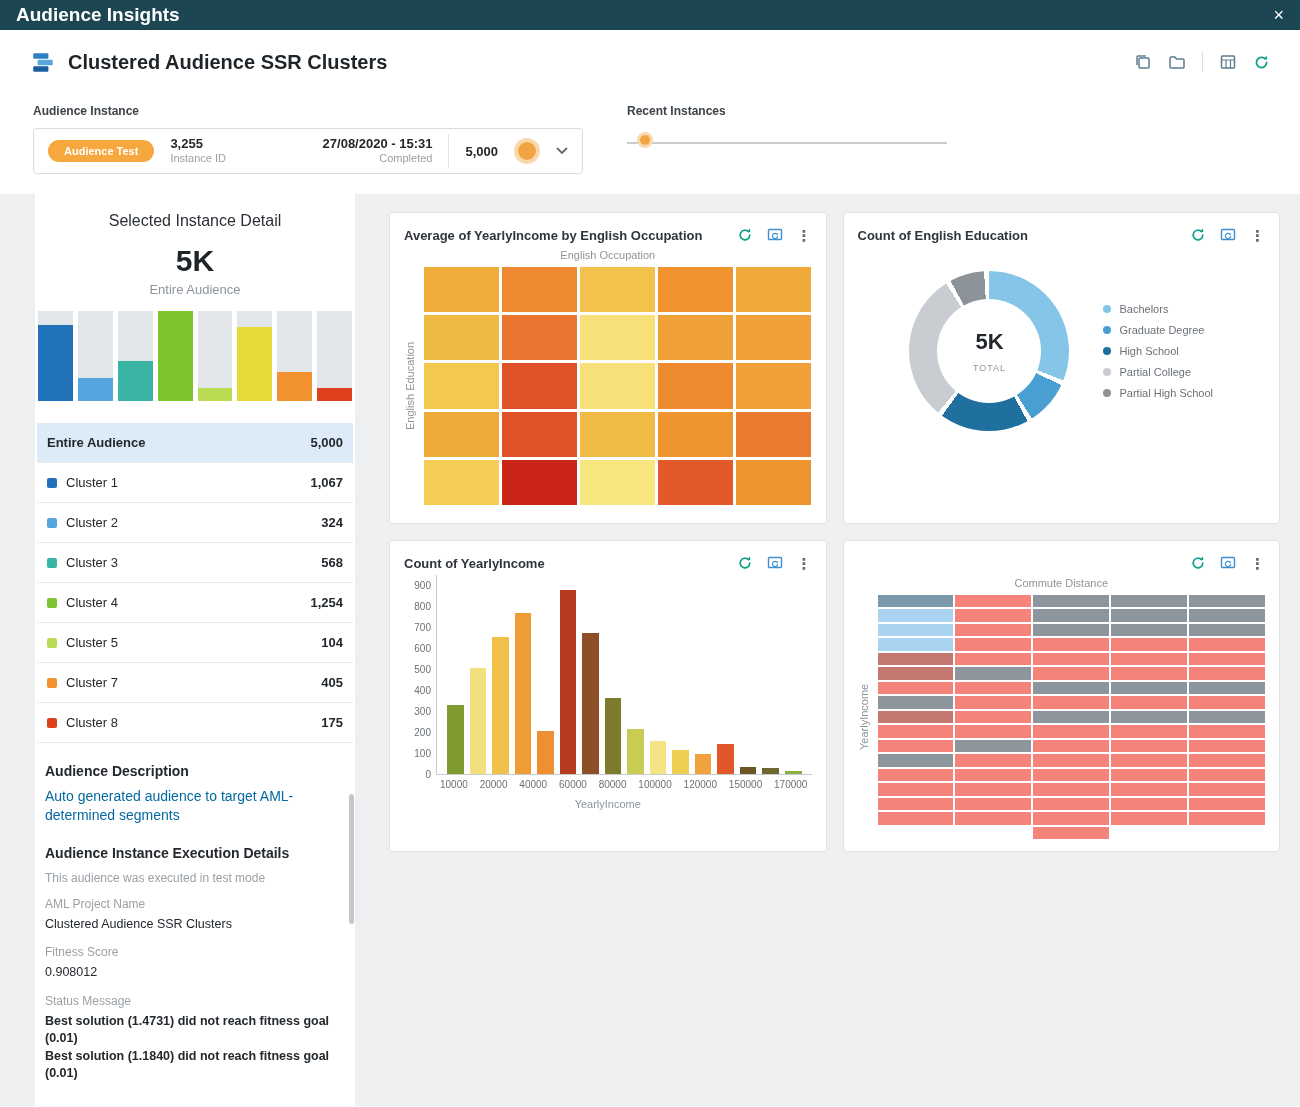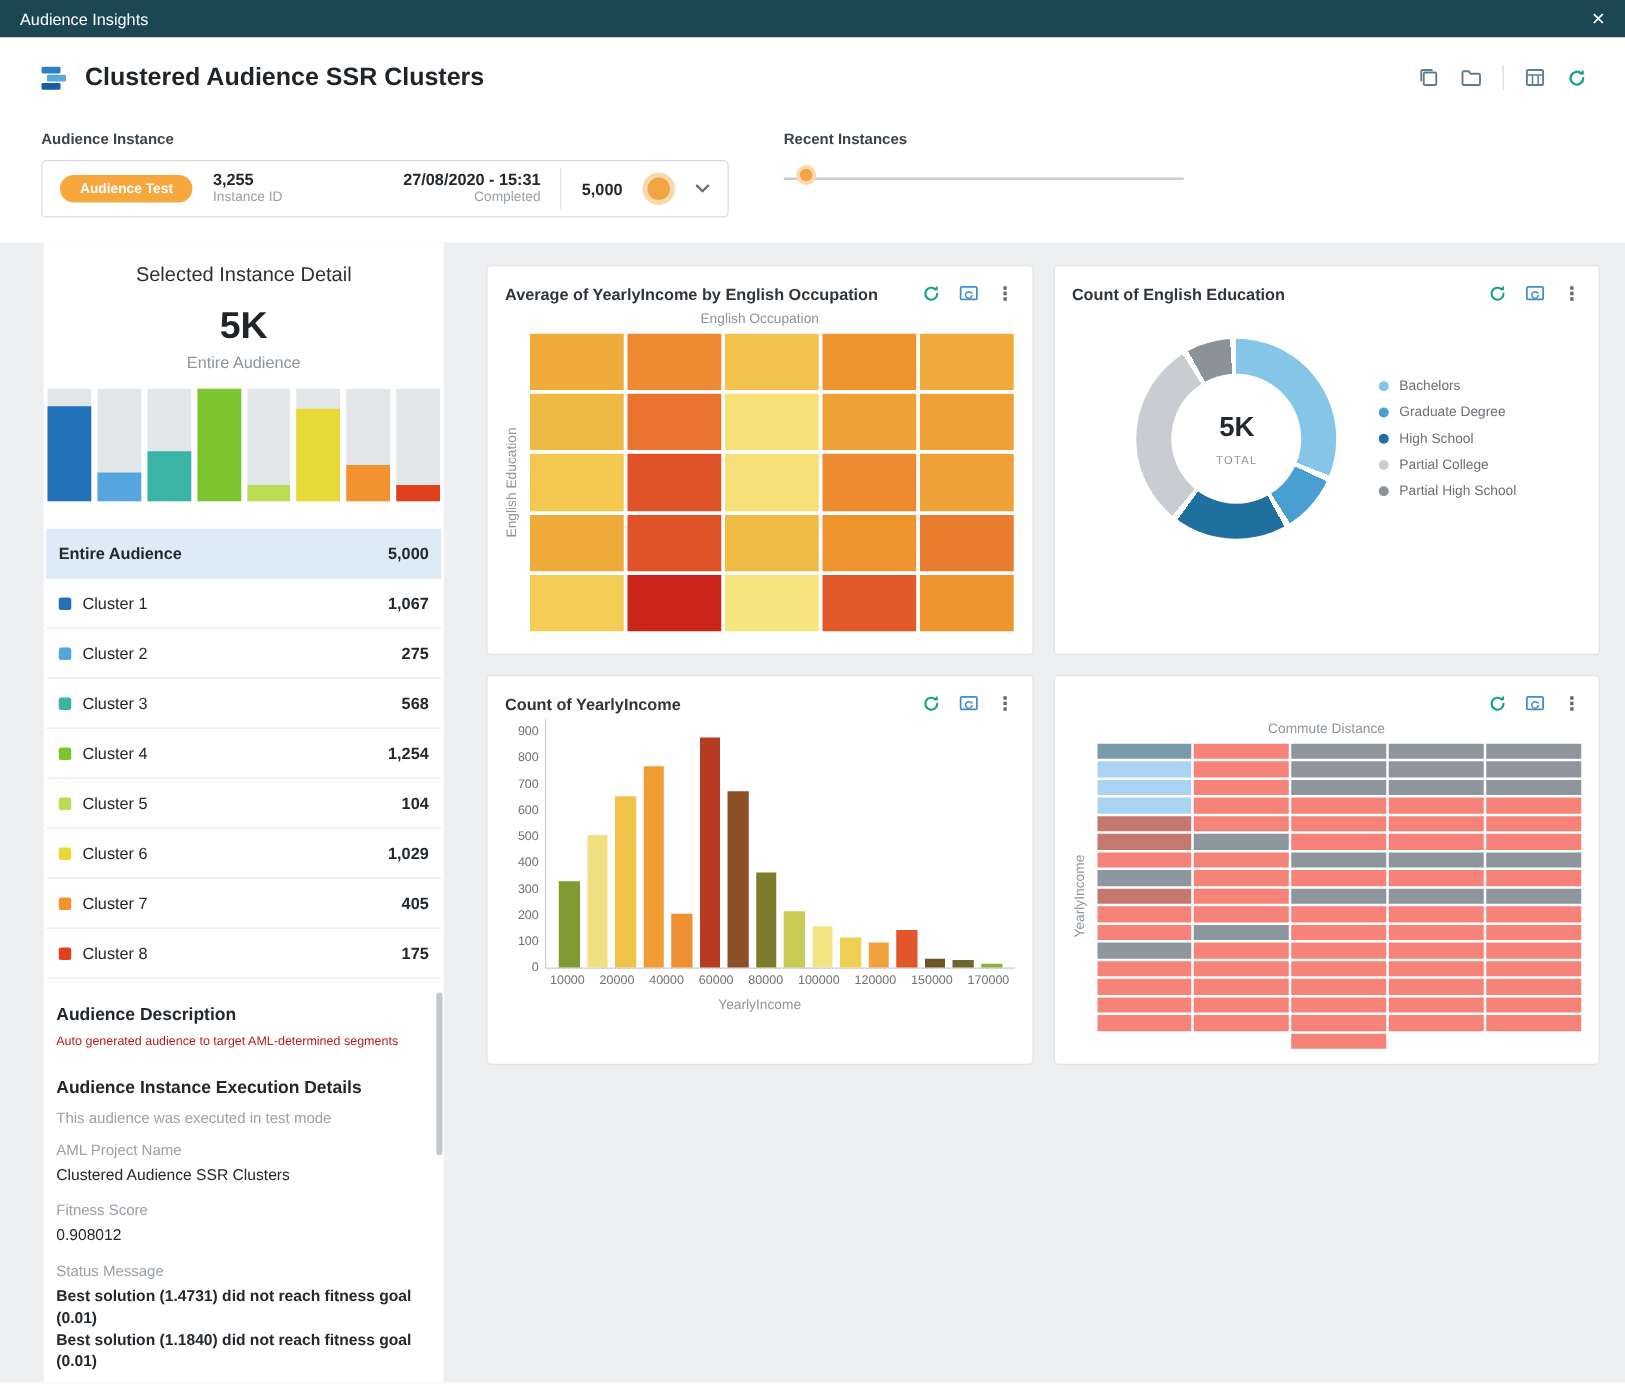--- a/index.html
+++ b/index.html
@@ -1,21 +1,21 @@
 <!DOCTYPE html>
 <html><head>
 <meta charset="utf-8">
 <style>
   * { margin:0; padding:0; box-sizing:border-box; }
   html,body { width:1300px; height:1107px; }
   body { font-family:"Liberation Sans","DejaVu Sans",sans-serif; background:#fff; overflow:hidden; color:#23282d; }
 
   
   .titlebar { height:30px; background:#1c4752; color:#fff; display:flex; align-items:center; padding:0 16px; }
-  .titlebar .app-title { font-size:13px; font-weight:normal; }
+  .titlebar .app-title { font-size:19px; font-weight:bold; }
   .titlebar .close { margin-left:auto; font-size:18px; line-height:1; cursor:pointer; }
 
   
   .header { height:64px; display:flex; align-items:center; padding:0 30px; gap:12px; background:#fff; }
   .header h1 { font-size:20px; color:#1f2429; font-weight:bold; }
   .header-actions { margin-left:auto; display:flex; align-items:center; gap:16px; }
   .vsep { width:1px; height:20px; background:#d9dde0; }
   .icon-btn { display:inline-flex; cursor:pointer; }
 
   
@@ -44,21 +44,21 @@
   .big-value { text-align:center; font-size:30px; font-weight:bold; margin-top:14px; color:#1f2428; }
   .big-label { text-align:center; font-size:13px; color:#8d959c; margin-top:4px; }
   .mini-chart { display:flex; gap:5px; height:90px; margin:14px 1px 22px; }
   .mini-col { flex:1; background:#e3e6e8; position:relative; }
   .mini-bar { position:absolute; bottom:0; left:0; right:0; }
   .summary-row { display:flex; justify-content:space-between; background:#dcebf7; padding:12px 10px; font-size:13px; font-weight:bold; border-bottom:1px solid #e8eaec; }
   .cluster-row { display:flex; align-items:center; gap:9px; padding:12px 10px; font-size:13px; border-bottom:1px solid #ececec; cursor:pointer; }
   .swatch { width:10px; height:10px; border-radius:2px; flex:none; }
   .cval { margin-left:auto; font-weight:bold; }
   .desc-heading { font-size:14px; font-weight:bold; margin:20px 8px 8px; }
-  .desc-text { font-size:10px; color:#b91c1c; margin:0 8px; line-height:1.35; }
+  .desc-text { font-size:14px; color:#0369a1; margin:0 8px; line-height:1.35; }
   .exec-note { font-size:12px; color:#9aa1a7; margin:10px 8px 0; }
   .field { margin:12px 8px 0; }
   .field-label { font-size:12px; color:#9aa1a7; }
   .field-value { font-size:12.5px; color:#23282d; margin-top:5px; white-space:pre-line; line-height:1.4; }
   .field:last-child .field-value { font-weight:bold; }
   .panel-scrollbar { position:absolute; right:1px; top:600px; width:5px; height:130px; background:#c3c7ca; border-radius:3px; }
 
   
   .charts { flex:1; display:grid; grid-template-columns:1fr 1fr; grid-template-rows:312px 312px; gap:16px; margin-top:18px; }
   .card { background:#fff; border:1px solid #e1e4e6; border-radius:4px; padding:10px 14px; overflow:hidden; }
@@ -211,41 +211,36 @@
     </div>
     <div>
         <div class="cluster-row">
           <span class="swatch" style="background:#2272b9"></span>
           <span class="cname">Cluster 1</span>
           <span class="cval">1,067</span>
         </div>
         <div class="cluster-row">
           <span class="swatch" style="background:#55a5de"></span>
           <span class="cname">Cluster 2</span>
-          <span class="cval">275</span>
+          <span class="cval">324</span>
         </div>
         <div class="cluster-row">
           <span class="swatch" style="background:#3ab5a5"></span>
           <span class="cname">Cluster 3</span>
           <span class="cval">568</span>
         </div>
         <div class="cluster-row">
           <span class="swatch" style="background:#7dc52f"></span>
           <span class="cname">Cluster 4</span>
           <span class="cval">1,254</span>
         </div>
         <div class="cluster-row">
           <span class="swatch" style="background:#b9dc52"></span>
           <span class="cname">Cluster 5</span>
           <span class="cval">104</span>
-        </div>
-        <div class="cluster-row">
-          <span class="swatch" style="background:#e7da38"></span>
-          <span class="cname">Cluster 6</span>
-          <span class="cval">1,029</span>
         </div>
         <div class="cluster-row">
           <span class="swatch" style="background:#f29330"></span>
           <span class="cname">Cluster 7</span>
           <span class="cval">405</span>
         </div>
         <div class="cluster-row">
           <span class="swatch" style="background:#e0411d"></span>
           <span class="cname">Cluster 8</span>
           <span class="cval">175</span>

